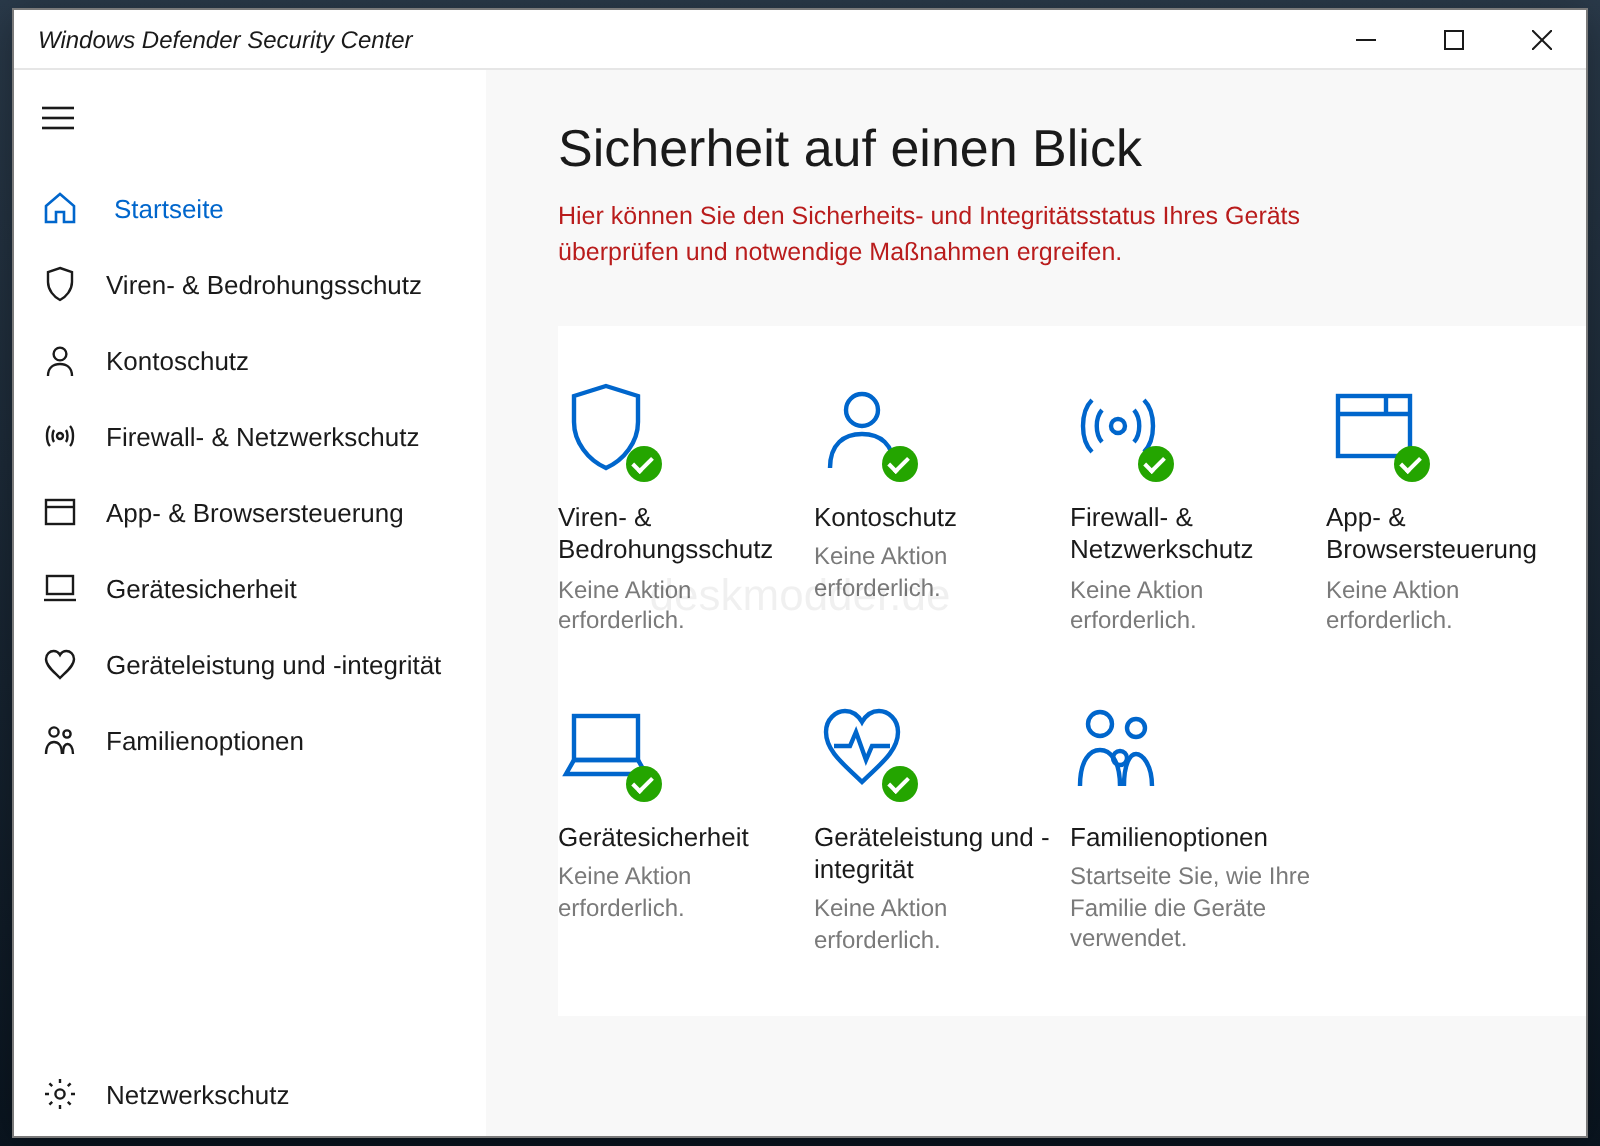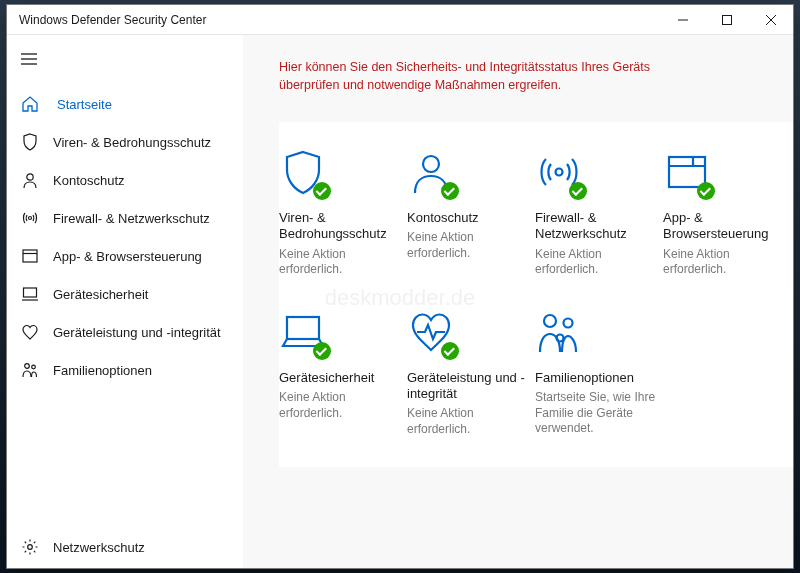--- a/index.html
+++ b/index.html
@@ -23,21 +23,21 @@
     border: 1px solid #7a7a7a;
   }
   .titlebar {
     height: 30px;
     display: flex;
     align-items: center;
     padding-left: 12px;
     border-bottom: 1px solid #e6e6e6;
     font-size: 12px;
   }
-  .titlebar-title { flex: 0 0 auto; }
+  .titlebar-title { flex: 0 0 auto; font-style: italic; }
   .titlebar-spacer { flex: 1; }
   .titlebtn {
     width: 44px; height: 30px;
     display:flex; align-items:center; justify-content:center;
     font-size: 11px; color:#1a1a1a;
   }
   .app {
     flex: 1;
     display: flex;
     min-height: 0;
@@ -248,20 +248,21 @@
             <svg width="18" height="18" viewBox="0 0 18 18" stroke="#1a1a1a" stroke-width="1.2" fill="none">
               <circle cx="9" cy="9" r="2.3"></circle>
               <path d="M9 1.5 V3.5 M9 14.5 V16.5 M1.5 9 H3.5 M14.5 9 H16.5 M3.7 3.7 L5.1 5.1 M12.9 12.9 L14.3 14.3 M3.7 14.3 L5.1 12.9 M12.9 5.1 L14.3 3.7"></path>
             </svg>
           </span>
         <span>Netzwerkschutz</span>
       </div>
     </div>
 
     <div class="content">
+      <h1>Sicherheit auf einen Blick</h1>
       <p class="subtitle">Hier können Sie den Sicherheits- und Integritätsstatus Ihres Geräts überprüfen und notwendige Maßnahmen ergreifen.</p>
 
       <div class="tiles">
 
         <div class="tile">
           <div class="tile-icon">
             <svg width="48" height="48" viewBox="0 0 48 48">
                 <path d="M24 4 L40 9 V22 C40 32 33 41 24 45 C15 41 8 32 8 22 V9 Z" fill="none" stroke="#0066cc" stroke-width="2.2"></path>
               </svg>
             <span class="check"></span>

